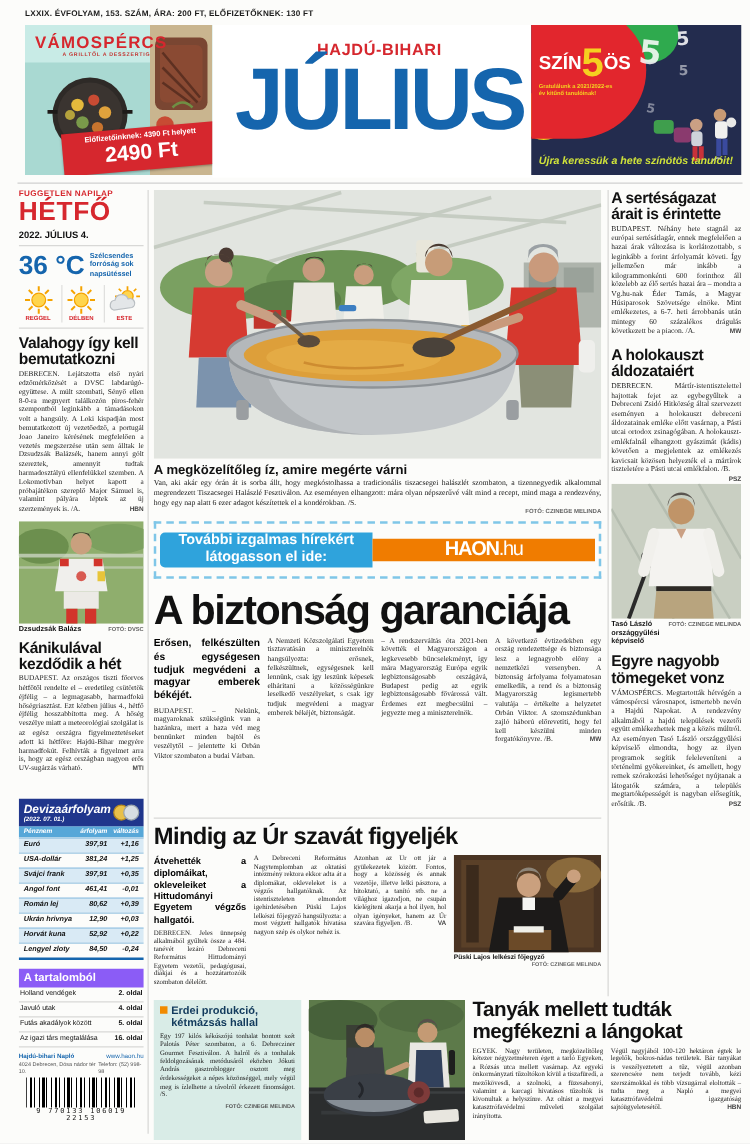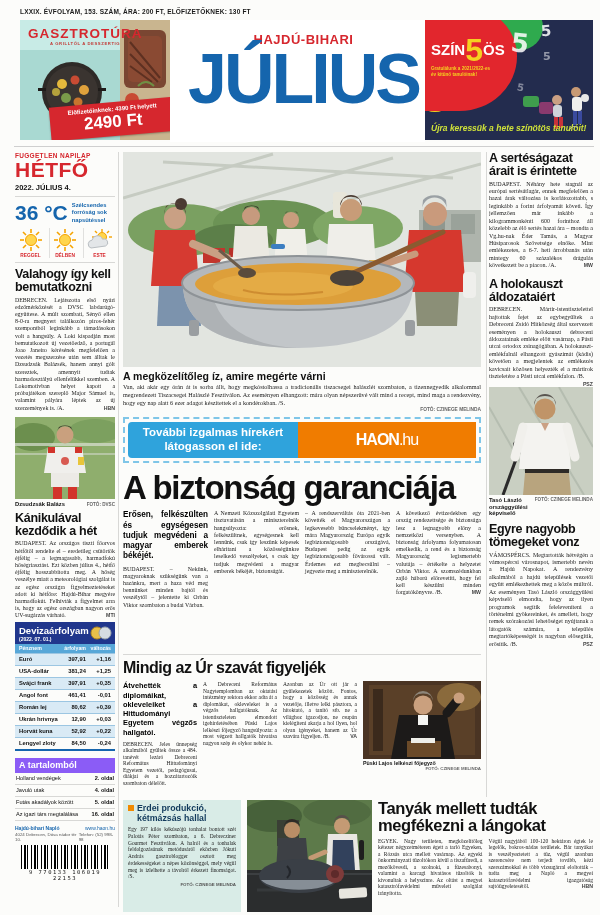--- a/index.html
+++ b/index.html
@@ -47,21 +47,21 @@
   .wcell{width:31px;text-align:center;border-left:1px solid #e0e0de;}
   .wcell:first-child{border-left:none;}
   .wlabel{color:#d6272e;font-size:4.8px;font-weight:900;margin-top:1px;}
   .lr-hl{font-size:12.5px;font-weight:900;line-height:1.02;letter-spacing:-.3px;margin:5px 0 3px;}
   .lr-body{font-size:5.9px;line-height:1.22;text-align:justify;color:#1c1c1c;}
   .sign{font-weight:bold;font-size:5.2px;color:#444;float:right;margin-left:3px;font-family:"Liberation Sans",sans-serif;}
   .capline{display:flex;justify-content:space-between;align-items:baseline;margin-top:2px;}
   .cap{font-size:5.8px;font-weight:bold;}
   .credit{font-size:4.6px;font-weight:bold;color:#666;white-space:nowrap;}
 
-  .deviza{margin-top:2px;border-bottom:2px solid #1565ad;}
+  .deviza{margin-top:19px;border-bottom:2px solid #1565ad;font-style:italic;}
   .dv-head{position:relative;background:#20368c;color:#fff;padding:3px 4px 2px;}
   .dv-title{font-size:9.5px;font-weight:900;}
   .dv-date{font-size:5px;font-weight:bold;}
   .dv-coins{position:absolute;right:3px;top:4px;}
   .dv-cols{display:flex;background:#57a7d8;color:#fff;font-size:5.2px;font-weight:bold;padding:1.5px 4px;}
   .dv-row{display:flex;font-size:5.8px;font-weight:bold;padding:2.5px 4px;border-top:1px solid #9cc6e2;}
   .dv-row:nth-child(odd){background:#d9eaf5;}
   .dv-c1{flex:1.4;text-align:left;} .dv-c2{flex:1;text-align:right;} .dv-c3{flex:.9;text-align:right;}
 
   .contents{margin-top:7px;}
@@ -76,32 +76,32 @@
   .barcode{height:24px;margin:0 6px;background:repeating-linear-gradient(90deg,#000 0 1px,#fff 1px 3px,#000 3px 5px,#fff 5px 6px,#000 6px 7px,#fff 7px 10px);}
   .bc-num{font-size:5.5px;letter-spacing:1.5px;font-family:"DejaVu Sans Mono",monospace;}
 
   
   .center{position:absolute;top:152px;left:123px;width:358px;}
   .main-photo{width:358px;height:215px;display:block;}
   .mcap-title{font-size:10.5px;font-weight:900;margin-top:3px;}
   .mcap-body{font-size:6.2px;line-height:1.25;text-align:justify;color:#222;margin-top:1px;}
   .mcap-credit{text-align:right;font-size:4.8px;font-weight:bold;color:#666;margin-top:1px;}
 
-  .haon{margin-top:5px;border:2px dashed #7fc6e8;padding:3px;display:flex;gap:0;height:36px;}
+  .haon{margin-top:5px;border:2px dashed #7fc6e8;padding:3px;display:flex;gap:0;height:36px;align-items:center;}
   .haon-blue{flex:1;background:#2fa3dc;color:#fff;border-radius:4px 0 0 4px;display:flex;flex-direction:column;justify-content:center;text-align:center;font-weight:900;font-size:11.5px;line-height:1.2;}
   .haon-orange{width:178px;background:#f07c00;color:#fff;display:flex;align-items:center;justify-content:center;font-size:16px;font-weight:900;letter-spacing:-1px;}
   .haon-orange .hu{font-weight:400;}
 
   .lead-hl{font-size:33px;font-weight:900;letter-spacing:-1.2px;line-height:1;margin-top:8px;white-space:nowrap;}
   .art-cols{display:flex;gap:6px;margin-top:6px;height:138px;overflow:hidden;}
   .acol{flex:1;font-size:5.9px;line-height:1.22;text-align:justify;color:#1c1c1c;}
   .standfirst{font-size:8.2px;font-weight:bold;line-height:1.25;font-family:"Liberation Sans",sans-serif;margin-bottom:4px;color:#000;}
   .center-rule{border-top:1px solid #d8d8d6;margin:6px 0 5px;}
 
-  .church-hl{font-size:16px;font-weight:900;letter-spacing:-.5px;line-height:1;white-space:nowrap;}
+  .church-hl{font-size:19px;font-weight:900;letter-spacing:-.5px;line-height:1;white-space:nowrap;}
   .church-wrap{display:flex;gap:6px;margin-top:5px;height:120px;overflow:hidden;}
   .church-cols{display:flex;gap:6px;flex:1;}
   .ccol{flex:1;font-size:5.5px;line-height:1.18;text-align:justify;color:#1c1c1c;}
   .church-photo{width:118px;flex:none;}
   .cp-cap{font-size:5.3px;font-weight:bold;margin-top:1px;}
   .cp-credit{font-size:4.4px;font-weight:bold;color:#666;text-align:right;}
 
   
   .bottom{position:absolute;top:800px;left:123px;width:470px;height:112px;display:flex;gap:6px;}
   .teal-box{width:118px;flex:none;background:#d9ece7;padding:4px 5px;box-sizing:border-box;}
@@ -145,21 +145,21 @@
         <circle cx="52" cy="72" r="26" fill="#3a3430"></circle>
         <circle cx="42" cy="64" r="5" fill="#e4b93c"></circle>
           <circle cx="55" cy="60" r="4.5" fill="#c84b33"></circle>
         <circle cx="64" cy="70" r="5" fill="#e0a23c"></circle>
           <circle cx="46" cy="78" r="5" fill="#7a9a4a"></circle>
         <circle cx="58" cy="82" r="4.5" fill="#c8742e"></circle>
           <circle cx="36" cy="72" r="4" fill="#b4a23c"></circle>
         <rect x="18" y="68" width="8" height="3" fill="#1e1b19"></rect>
           <rect x="78" y="68" width="8" height="3" fill="#1e1b19"></rect>
       </svg>
-      <div class="adl-title">GASZTROTÚRA</div>
+      <div class="adl-title">VÁMOSPÉRCS</div>
       <div class="adl-sub">A GRILLTŐL A DESSZERTIG</div>
       <div class="adl-ribbon">
         <div class="adl-offer">Előfizetőinknek: 4390 Ft helyett</div>
         <div class="adl-price">2490 Ft</div>
       </div>
     </div>
 
     <div class="masthead">
       <div class="mh-region">HAJDÚ-BIHARI</div>
       <div class="mh-title">JÚLIUS</div>

